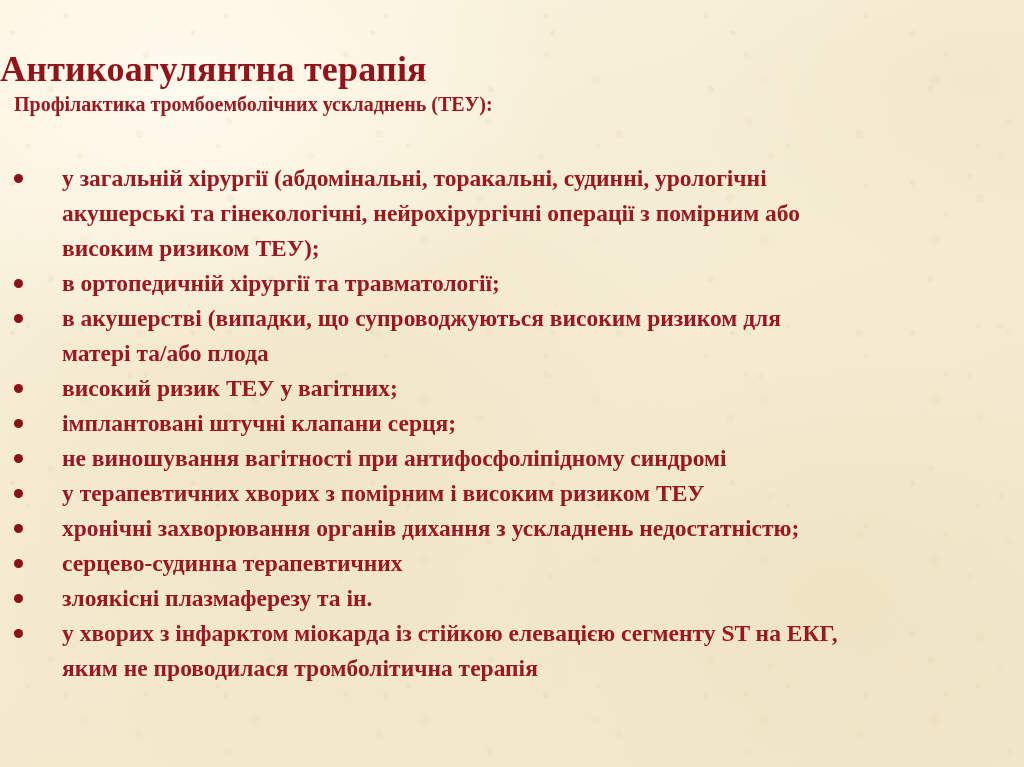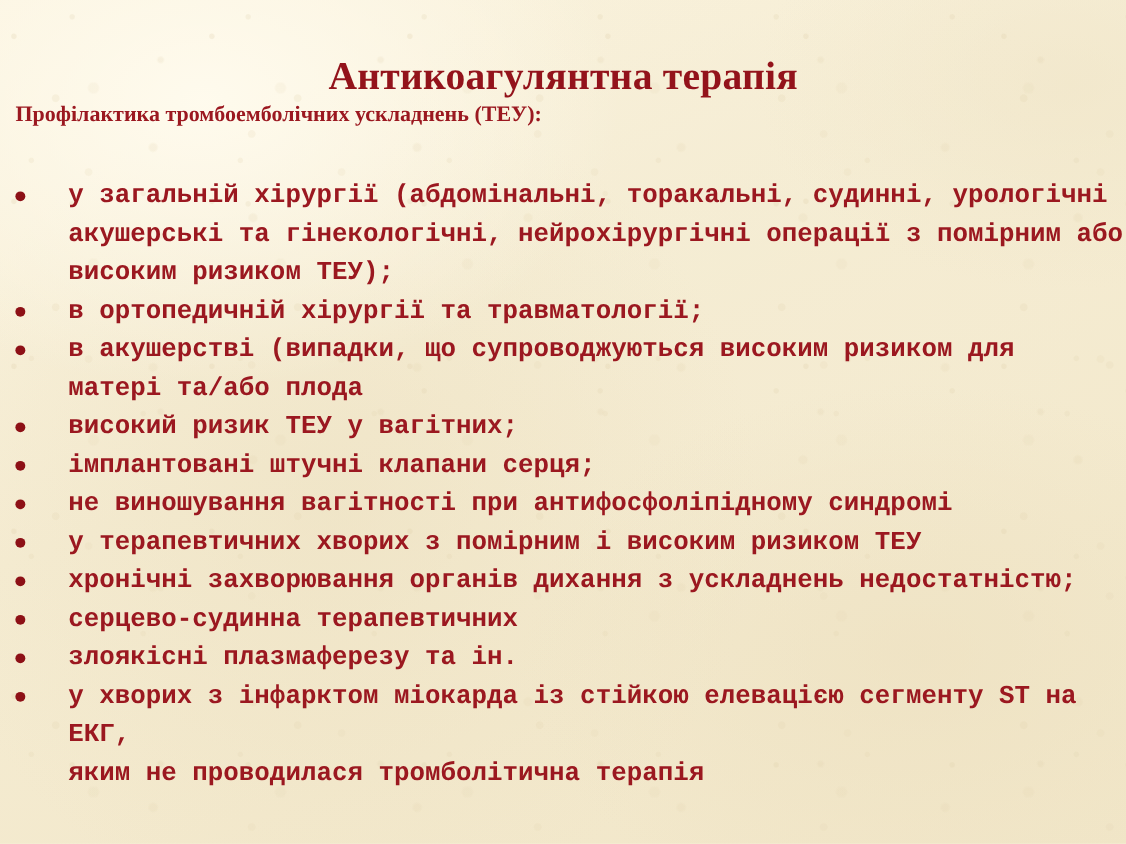--- a/index.html
+++ b/index.html
@@ -62,21 +62,20 @@
     width: 1024px;
     height: 767px;
   }
 
   
   .slide-title {
     position: absolute;
     top: 26px;
     left: 0;
     width: 1024px;
-    text-align: center;
     font-size: 36px;
     font-weight: bold;
     color: #93131b;
     letter-spacing: 0.2px;
     line-height: 1.1;
     white-space: nowrap;
   }
 
   
   .slide-subtitle {
@@ -101,21 +100,20 @@
     padding: 0;
   }
   .bullet-item {
     position: relative;
     padding-left: 62px;
     margin: 0;
     font-size: 23.5px;
     font-weight: bold;
     color: #9b1820;
     line-height: 35px;
-    font-family: Liberation Mono, monospace;
   }
   .bullet-item .dot {
     position: absolute;
     left: 14px;
     top: 13px;
     width: 9px;
     height: 9px;
     border-radius: 50%;
     background: #8d1016;
   }

